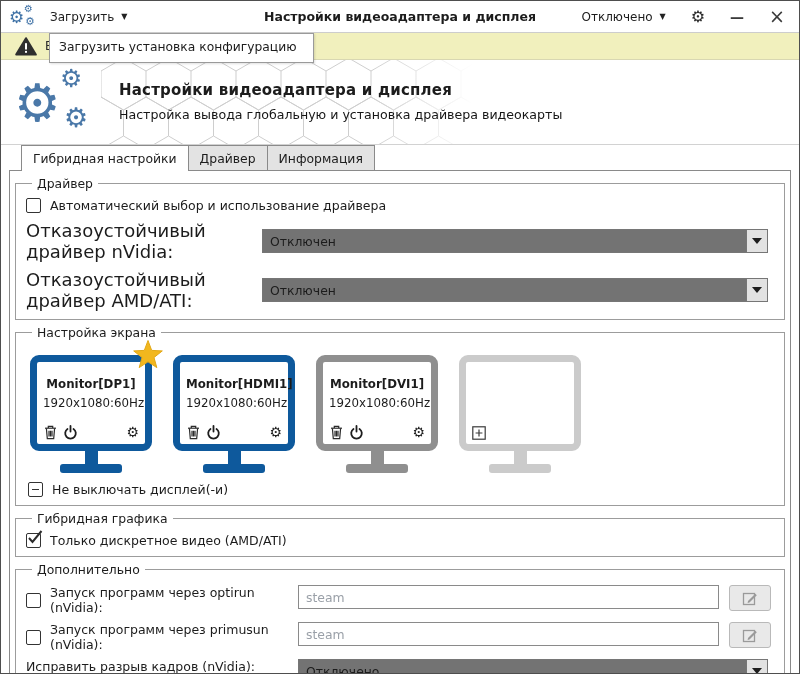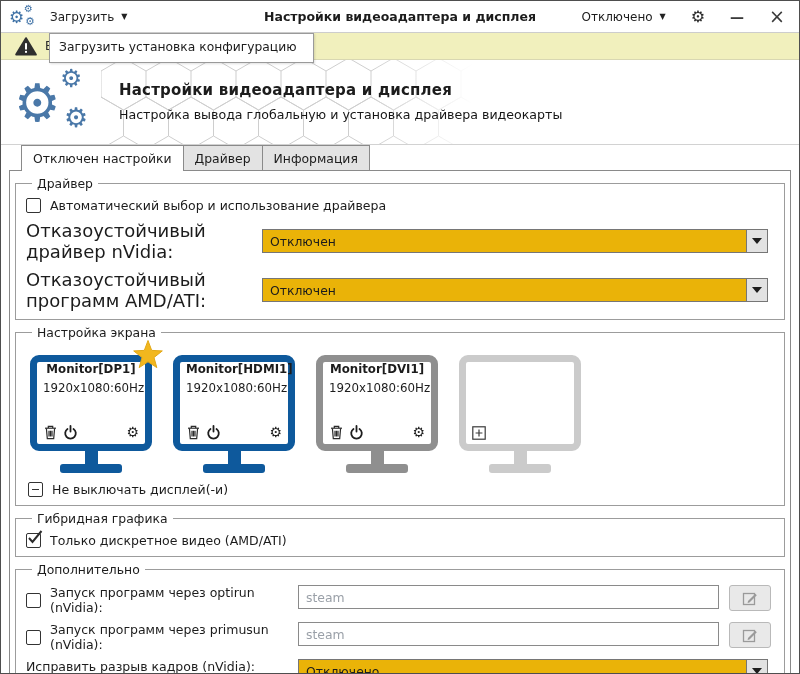--- a/index.html
+++ b/index.html
@@ -56,31 +56,31 @@
   
   .cb-row { display:flex; align-items:center; gap:9px; margin-top:6px; }
   .cb { width:15px; height:15px; border:1.5px solid #333; border-radius:2px; background:#fff; position:relative; flex:0 0 auto; }
   .cb svg.check { position:absolute; left:-1px; top:-6px; overflow:visible; }
   .cb .dash { position:absolute; left:2.5px; top:5.5px; width:7px; height:1.6px; background:#333; }
   .cb-label { font-size:12.5px; }
 
   
   .form-row { display:flex; align-items:center; margin-top:7px; }
   .form-label { flex:0 0 236px; font-size:18px; }
-  .combo { flex:1 1 auto; height:24px; border:1px solid #767676; background:#eab308; position:relative; display:flex; align-items:center; padding-left:7px; margin-right:6px; font-size:12.4px; }
+  .combo { flex:1 1 auto; height:24px; border:1px solid #767676; background:#737373; position:relative; display:flex; align-items:center; padding-left:7px; margin-right:6px; font-size:12.4px; }
   .combo .arrow-btn { position:absolute; right:0; top:0; bottom:0; width:21px; background:#e2e2e2; border-left:1px solid #767676; display:flex; align-items:center; justify-content:center; }
   .tri { width:0; height:0; border-left:5px solid transparent; border-right:5px solid transparent; border-top:6px solid #1d1d1d; }
 
   
   .monitors { display:flex; gap:21px; margin:14px 0 0 4px; }
   .monitor { position:relative; width:122px; }
   .monitor.blue  { --mc:#0e599c; }
   .monitor.gray  { --mc:#8f8f8f; }
   .monitor.ghost { --mc:#cbcbcb; }
-  .mon-body { height:96px; border:7px solid var(--mc); border-radius:9px; background:#fff; display:flex; flex-direction:column; padding:0 6px 4px; }
+  .mon-body { height:96px; border:7px solid var(--mc); border-radius:9px; background:#fff; display:flex; flex-direction:column; padding:15px 6px 4px; }
   .mon-body.empty { justify-content:flex-end; align-items:flex-start; }
   .mon-name { font-weight:bold; font-size:11.8px; text-align:center; white-space:nowrap; }
   .mon-res  { font-size:11.8px; text-align:center; margin-top:5px; white-space:nowrap; }
   .mon-icons { display:flex; align-items:center; gap:5px; margin-top:auto; }
   .mon-gear { margin-left:auto; font-size:14px; color:#1f1f1f; line-height:1; }
   .mon-neck { width:13px; height:13px; background:var(--mc); margin:0 auto; }
   .mon-base { width:62px; height:9px; background:var(--mc); border-radius:3px; margin:0 auto; }
   .star { position:absolute; top:-15px; right:-11px; z-index:3; }
   .keep-row { margin-top:9px; margin-left:2px; }
 
@@ -162,21 +162,21 @@
       <span class="hg-s2">⚙</span>
     </div>
     <div class="header-text">
       <div class="header-title">Настройки видеоадаптера и дисплея</div>
       <div class="header-sub">Настройка вывода глобальную и установка драйвера видеокарты</div>
     </div>
   </div>
 
   <div class="tabbar">
     <div class="tab active">
-        <span>Отключен настройки</span>
+        <span>Гибридная настройки</span>
       </div>
     <div class="tab">
         <span>Драйвер</span>
       </div>
     <div class="tab">
         <span>Информация</span>
       </div>
   </div>
 
   <div class="panel">
@@ -190,21 +190,21 @@
       <div class="form-row">
         <span class="form-label">Отказоустойчивый драйвер nVidia:</span>
         <div class="combo">
           <span>Отключен</span>
           <span class="arrow-btn">
               <span class="tri"></span>
             </span>
         </div>
       </div>
       <div class="form-row">
-        <span class="form-label">Отказоустойчивый программ AMD/ATI:</span>
+        <span class="form-label">Отказоустойчивый драйвер AMD/ATI:</span>
         <div class="combo">
           <span>Отключен</span>
           <span class="arrow-btn">
               <span class="tri"></span>
             </span>
         </div>
       </div>
     </fieldset>
 
     <fieldset>

